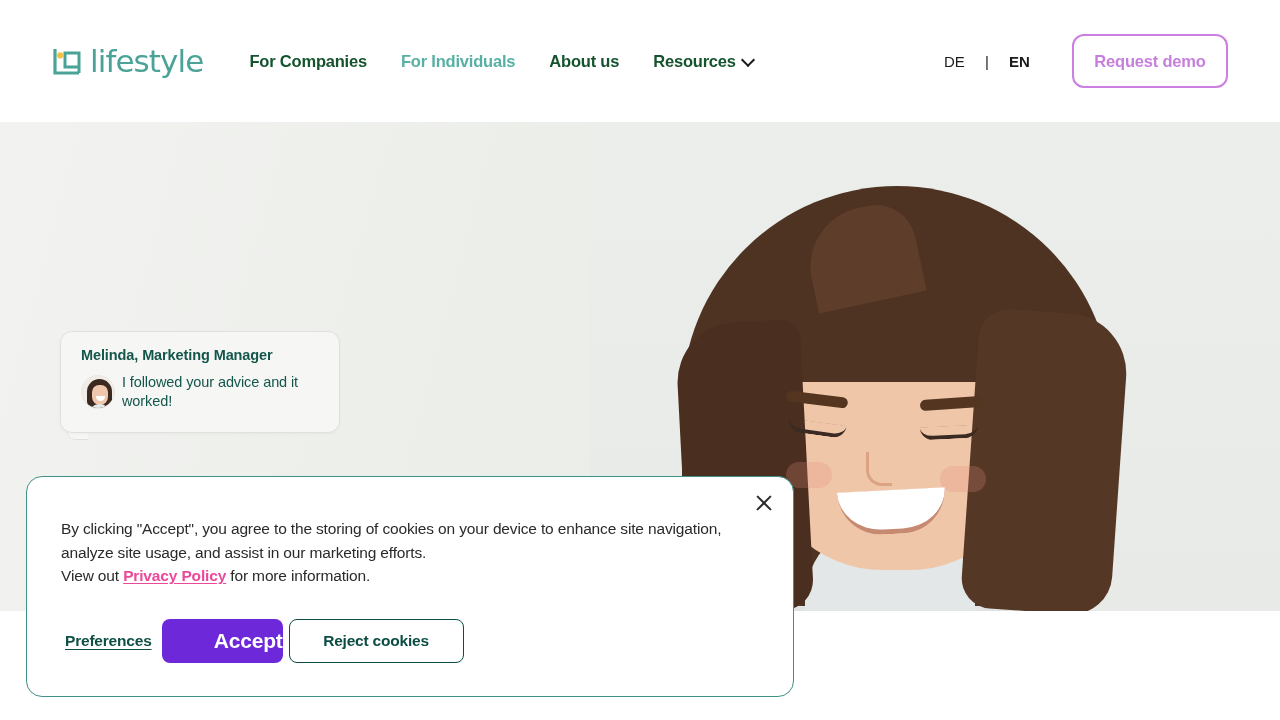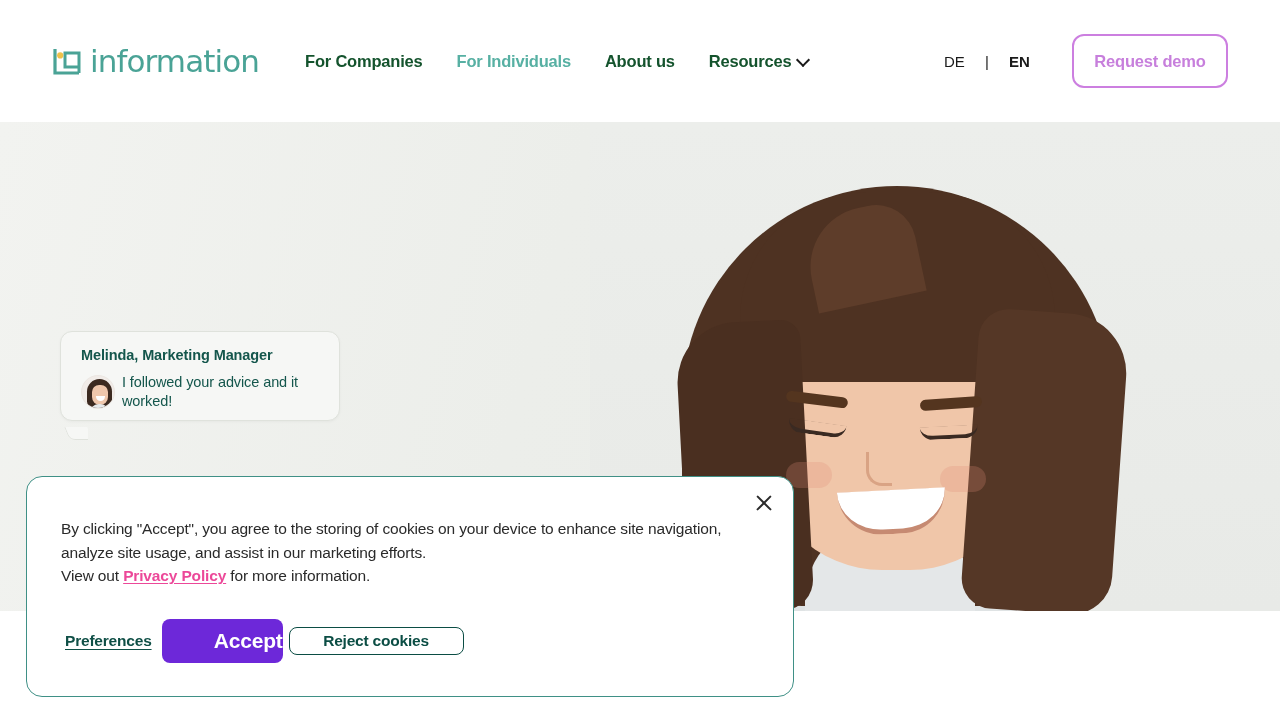--- a/index.html
+++ b/index.html
@@ -273,21 +273,21 @@
   }
 
   
   .bubble {
     position: absolute;
     left: 60px; top: 209px;
     width: 280px;
     background: #f6f7f5;
     border: 1.4px solid #dfe2dc;
     border-radius: 12px;
-    padding: 15px 18px 8px 20px;
+    padding: 15px 18px 20px 20px;
     box-shadow: 0 1px 3px rgba(0,0,0,0.04);
     z-index: 6;
   }
   .bubble-tail {
     position: absolute;
     left: 62px; top: 305px;
     width: 26px; height: 26px;
     overflow: hidden;
     z-index: 5;
   }
@@ -430,21 +430,21 @@
     border: none;
     border-radius: 8px;
     font-size: 21px;
     font-weight: 700;
     letter-spacing: -0.2px;
     cursor: pointer;
     font-family: "Liberation Sans", sans-serif;
     text-align: right;
   }
   .btn-reject {
-    width: 175px; height: 28px;
+    width: 175px; height: 44px;
     background: #ffffff;
     color: #0b4d44;
     border: 1.8px solid #0b4d44;
     border-radius: 8px;
     font-size: 15.5px;
     font-weight: 700;
     letter-spacing: -0.2px;
     cursor: pointer;
     font-family: "Liberation Sans", sans-serif;
   }
@@ -455,21 +455,21 @@
 <div class="header">
 
   <div class="brand">
     <span class="brand-mark">
       <svg width="30" height="30" viewBox="0 0 30 30">
         <path d="M3 3 L3 27 L27 27" fill="none" stroke="#4aa396" stroke-width="3.2"></path>
         <path d="M27 27 L27 7 L13 7 L13 21 L27 21" fill="none" stroke="#4aa396" stroke-width="3"></path>
         <circle cx="8.2" cy="9.4" r="3.1" fill="#f0c24a"></circle>
       </svg>
     </span>
-    <span class="brand-wordmark">information</span>
+    <span class="brand-wordmark">lifestyle</span>
   </div>
 
   <nav class="nav">
     <span class="nav-item">
       <span>For Companies</span>
     </span>
     <span class="nav-item active">
       <span>For Individuals</span>
     </span>
     <span class="nav-item">

